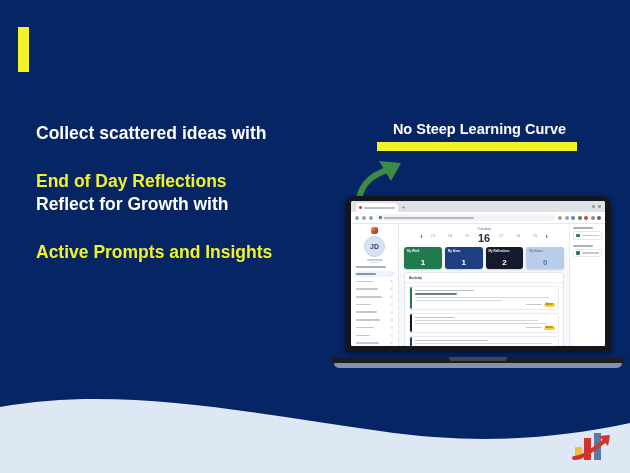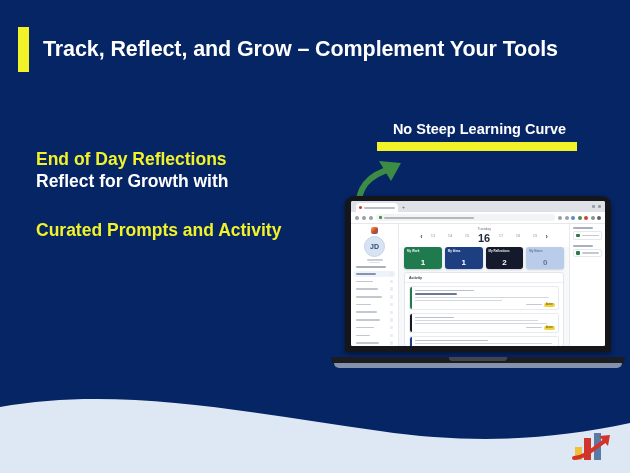--- a/index.html
+++ b/index.html
@@ -186,35 +186,35 @@
   .wave{position:absolute;left:0;bottom:0;width:630px;height:90px;}
   .logo{position:absolute;right:14px;bottom:9px;width:44px;height:36px;}
 </style>
 </head>
 <body>
 
 <div class="slide">
 
   <div class="title-row">
     <div class="title-accent"></div>
-    <div class="title-text">Track, Reflect, and Grow – Complement Your Tools</div>
   </div>
 
   <div class="bullets">
 
     <div class="bullet b1">
+      <div class="b-line">Collect scattered ideas with</div>
     </div>
 
     <div class="bullet b2">
       <div class="b-line accent">End of Day Reflections</div>
       <div class="b-line">Reflect for Growth with</div>
     </div>
 
     <div class="bullet">
-      <div class="b-line accent">Curated Prompts and Activity</div>
+      <div class="b-line accent">Active Prompts and Insights</div>
     </div>
 
   </div>
 
   <div class="callout">
     <div class="callout-text">No Steep Learning Curve</div>
     <div class="callout-bar"></div>
   </div>
 
   <svg class="arrow-svg" width="64" height="58" viewBox="0 0 64 58">

